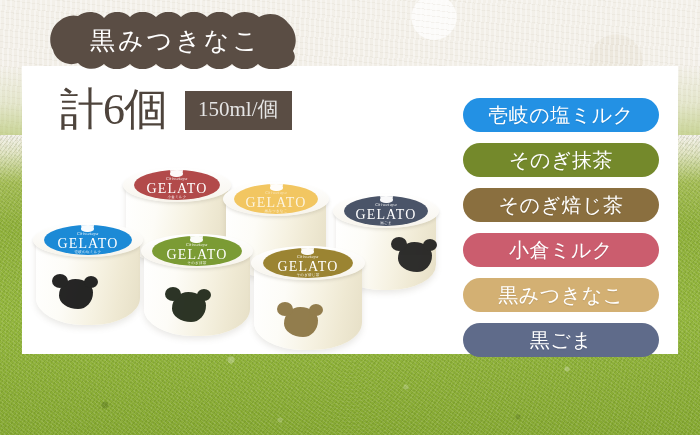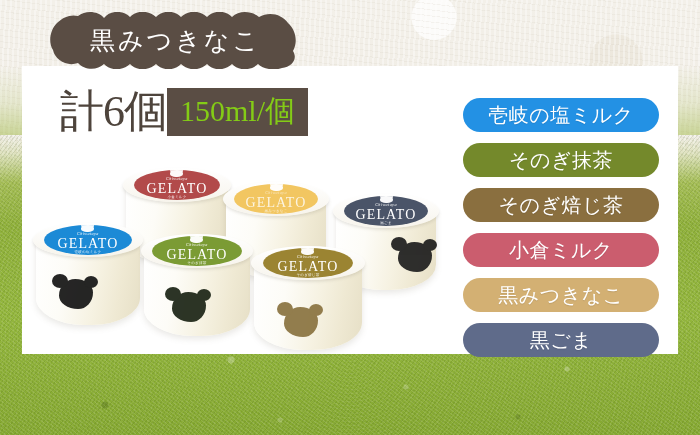--- a/index.html
+++ b/index.html
@@ -68,29 +68,29 @@
   .banner-text{
     position:absolute;left:0;top:0;width:248px;height:57px;
     display:flex;align-items:center;justify-content:center;
     color:#fff;font-size:25px;letter-spacing:3px;
     font-family:"Liberation Serif", serif;
     text-indent:3px;
   }
 
   
   .headline{
-    position:absolute;left:60px;top:88px;display:flex;align-items:center;
+    position:absolute;left:60px;top:88px;display:flex;align-items:center;gap:18px;
   }
   .count{
     color:#4e443c;font-size:44px;line-height:1;letter-spacing:-1px;
     font-family:"Liberation Serif", serif;white-space:nowrap;
   }
   .volume{
-    background:#5a4d44;color:#84cc16;
-    font-size:30px;line-height:1;padding:8px 13px 10px 13px;
+    background:#5a4d44;color:#e5e5e5;
+    font-size:21px;line-height:1;padding:8px 13px 10px 13px;
     font-family:"Liberation Serif", serif;white-space:nowrap;letter-spacing:0px;
   }
 
   
   .cups{position:absolute;left:36px;top:162px;width:420px;height:195px;}
   .cup{position:absolute;}
   .cup .body{
     position:absolute;left:0;top:18px;width:100%;height:84px;
     background:linear-gradient(100deg,#ffffff 0%,#fdfcf7 30%,#f6f2e2 58%,#efe9d3 78%,#e6dfc6 100%);
     border-radius:10px 10px 46% 46% / 6px 6px 30% 30%;

